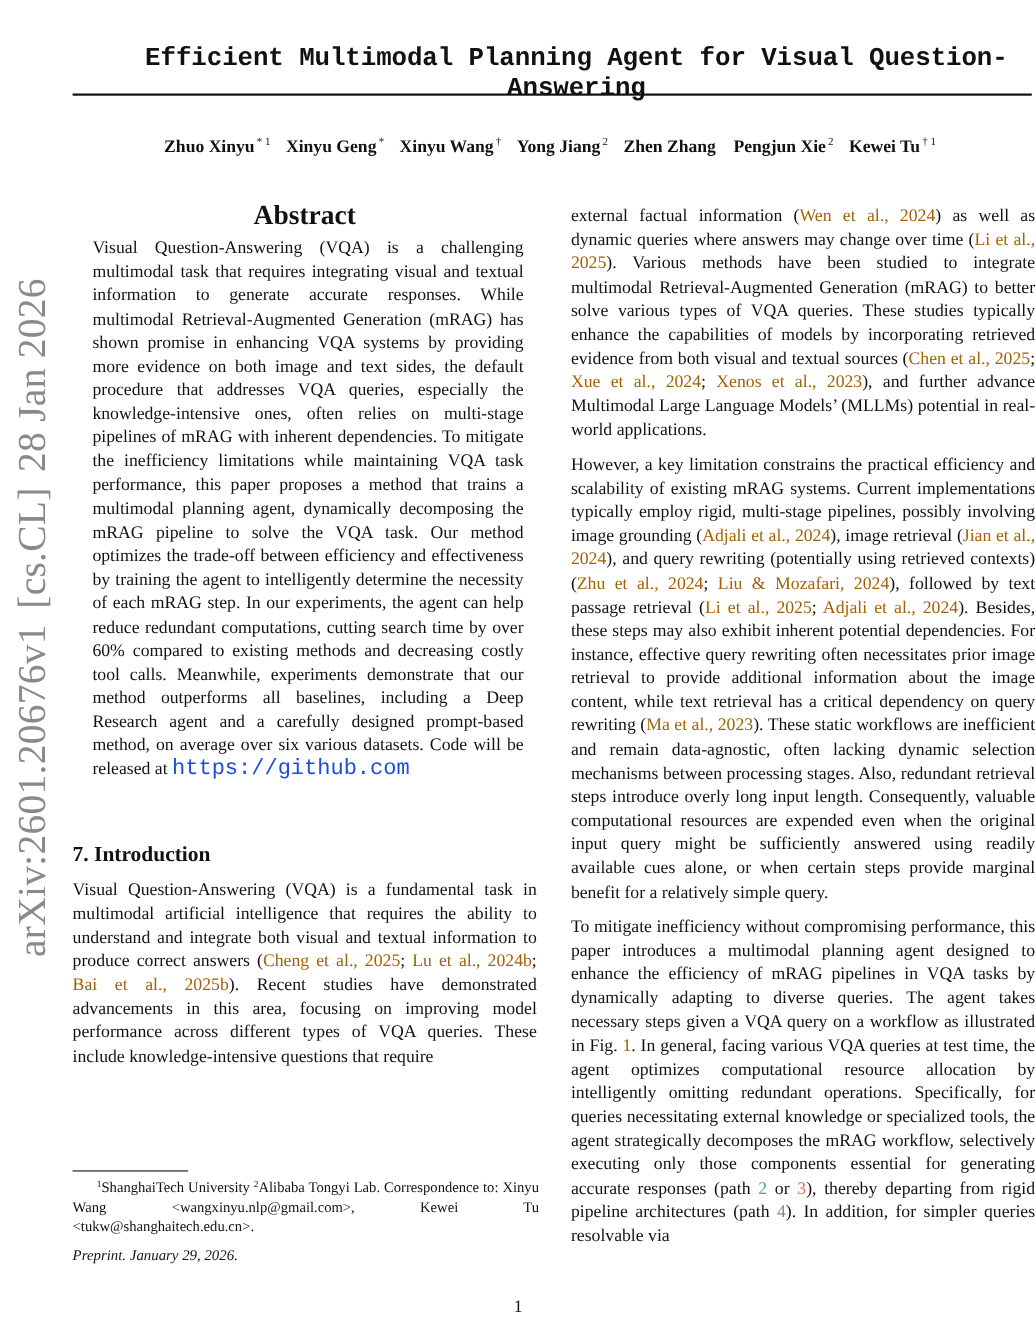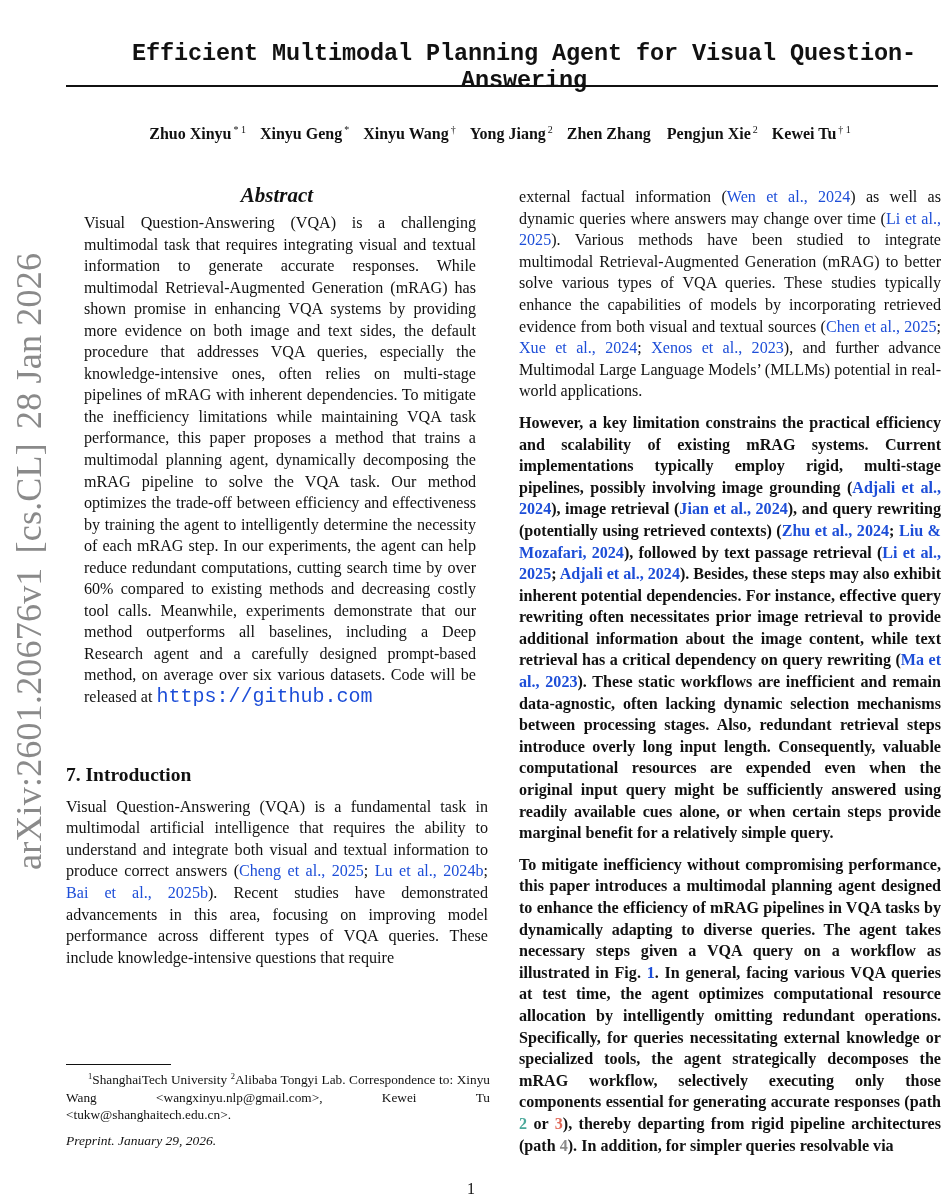--- a/index.html
+++ b/index.html
@@ -25,35 +25,35 @@
   .author sup { font-weight: normal; font-size: 10px; margin-left: 2px; vertical-align: 6px; }
   .arxiv-stamp {
     position: absolute; left: 8px; top: 870px;
     transform-origin: 0 0; transform: rotate(-90deg);
     font-size: 36px; color: #8a8a8a; white-space: nowrap; letter-spacing: 0.2px;
   }
   .arxiv-stamp span { margin-right: 14px; }
   .col-left { position: absolute; left: 66px; top: 180px; width: 422px; }
   .col-right { position: absolute; left: 519px; top: 186px; width: 422px; }
   .abstract-heading {
-    text-align: center; font-weight: bold; font-size: 21px; margin: 3px 0 4px 0; font-style: italic;
+    text-align: center; font-weight: bold; font-size: 25px; margin: 3px 0 4px 0;
   }
   .abstract-body {
     margin: 0 0 0 -24px; padding-left: 42px; padding-right: 12px;
     font-size: 16.1px; line-height: 21.55px; text-align: justify;
   }
   .abstract-body .url { font-family: "Liberation Mono", "DejaVu Sans Mono", monospace; color: #1d4ed8; font-size: 20px; }
   .section-heading {
     font-weight: bold; font-size: 19.5px; margin: 56px 0 10px 0;
   }
   p.body {
     margin: 0; font-size: 16.1px; line-height: 21.6px; text-align: justify;
   }
-  p.body + p.body { margin-top: 10px; font-weight: bold; }
-  .cite { color: #1d4ed8; margin-top: 33px; }
+  p.body + p.body { margin-top: 10px; }
+  .cite { color: #a16207; margin-top: 33px; }
   .path2 { color: #4aa89a; }
   .path3 { color: #e06b5b; }
   .path4 { color: #8a8a8a; }
   .footnote-rule { position: absolute; left: 66px; top: 1064px; width: 105px; height: 1px; background: #111; }
   .footnote {
     position: absolute; left: 66px; top: 1068px; width: 424px;
     font-size: 13.3px; line-height: 17.6px; text-align: justify;
   }
   .footnote sup { font-size: 8.5px; vertical-align: 5px; }
   .footnote .indent { display: inline-block; width: 22px; }

